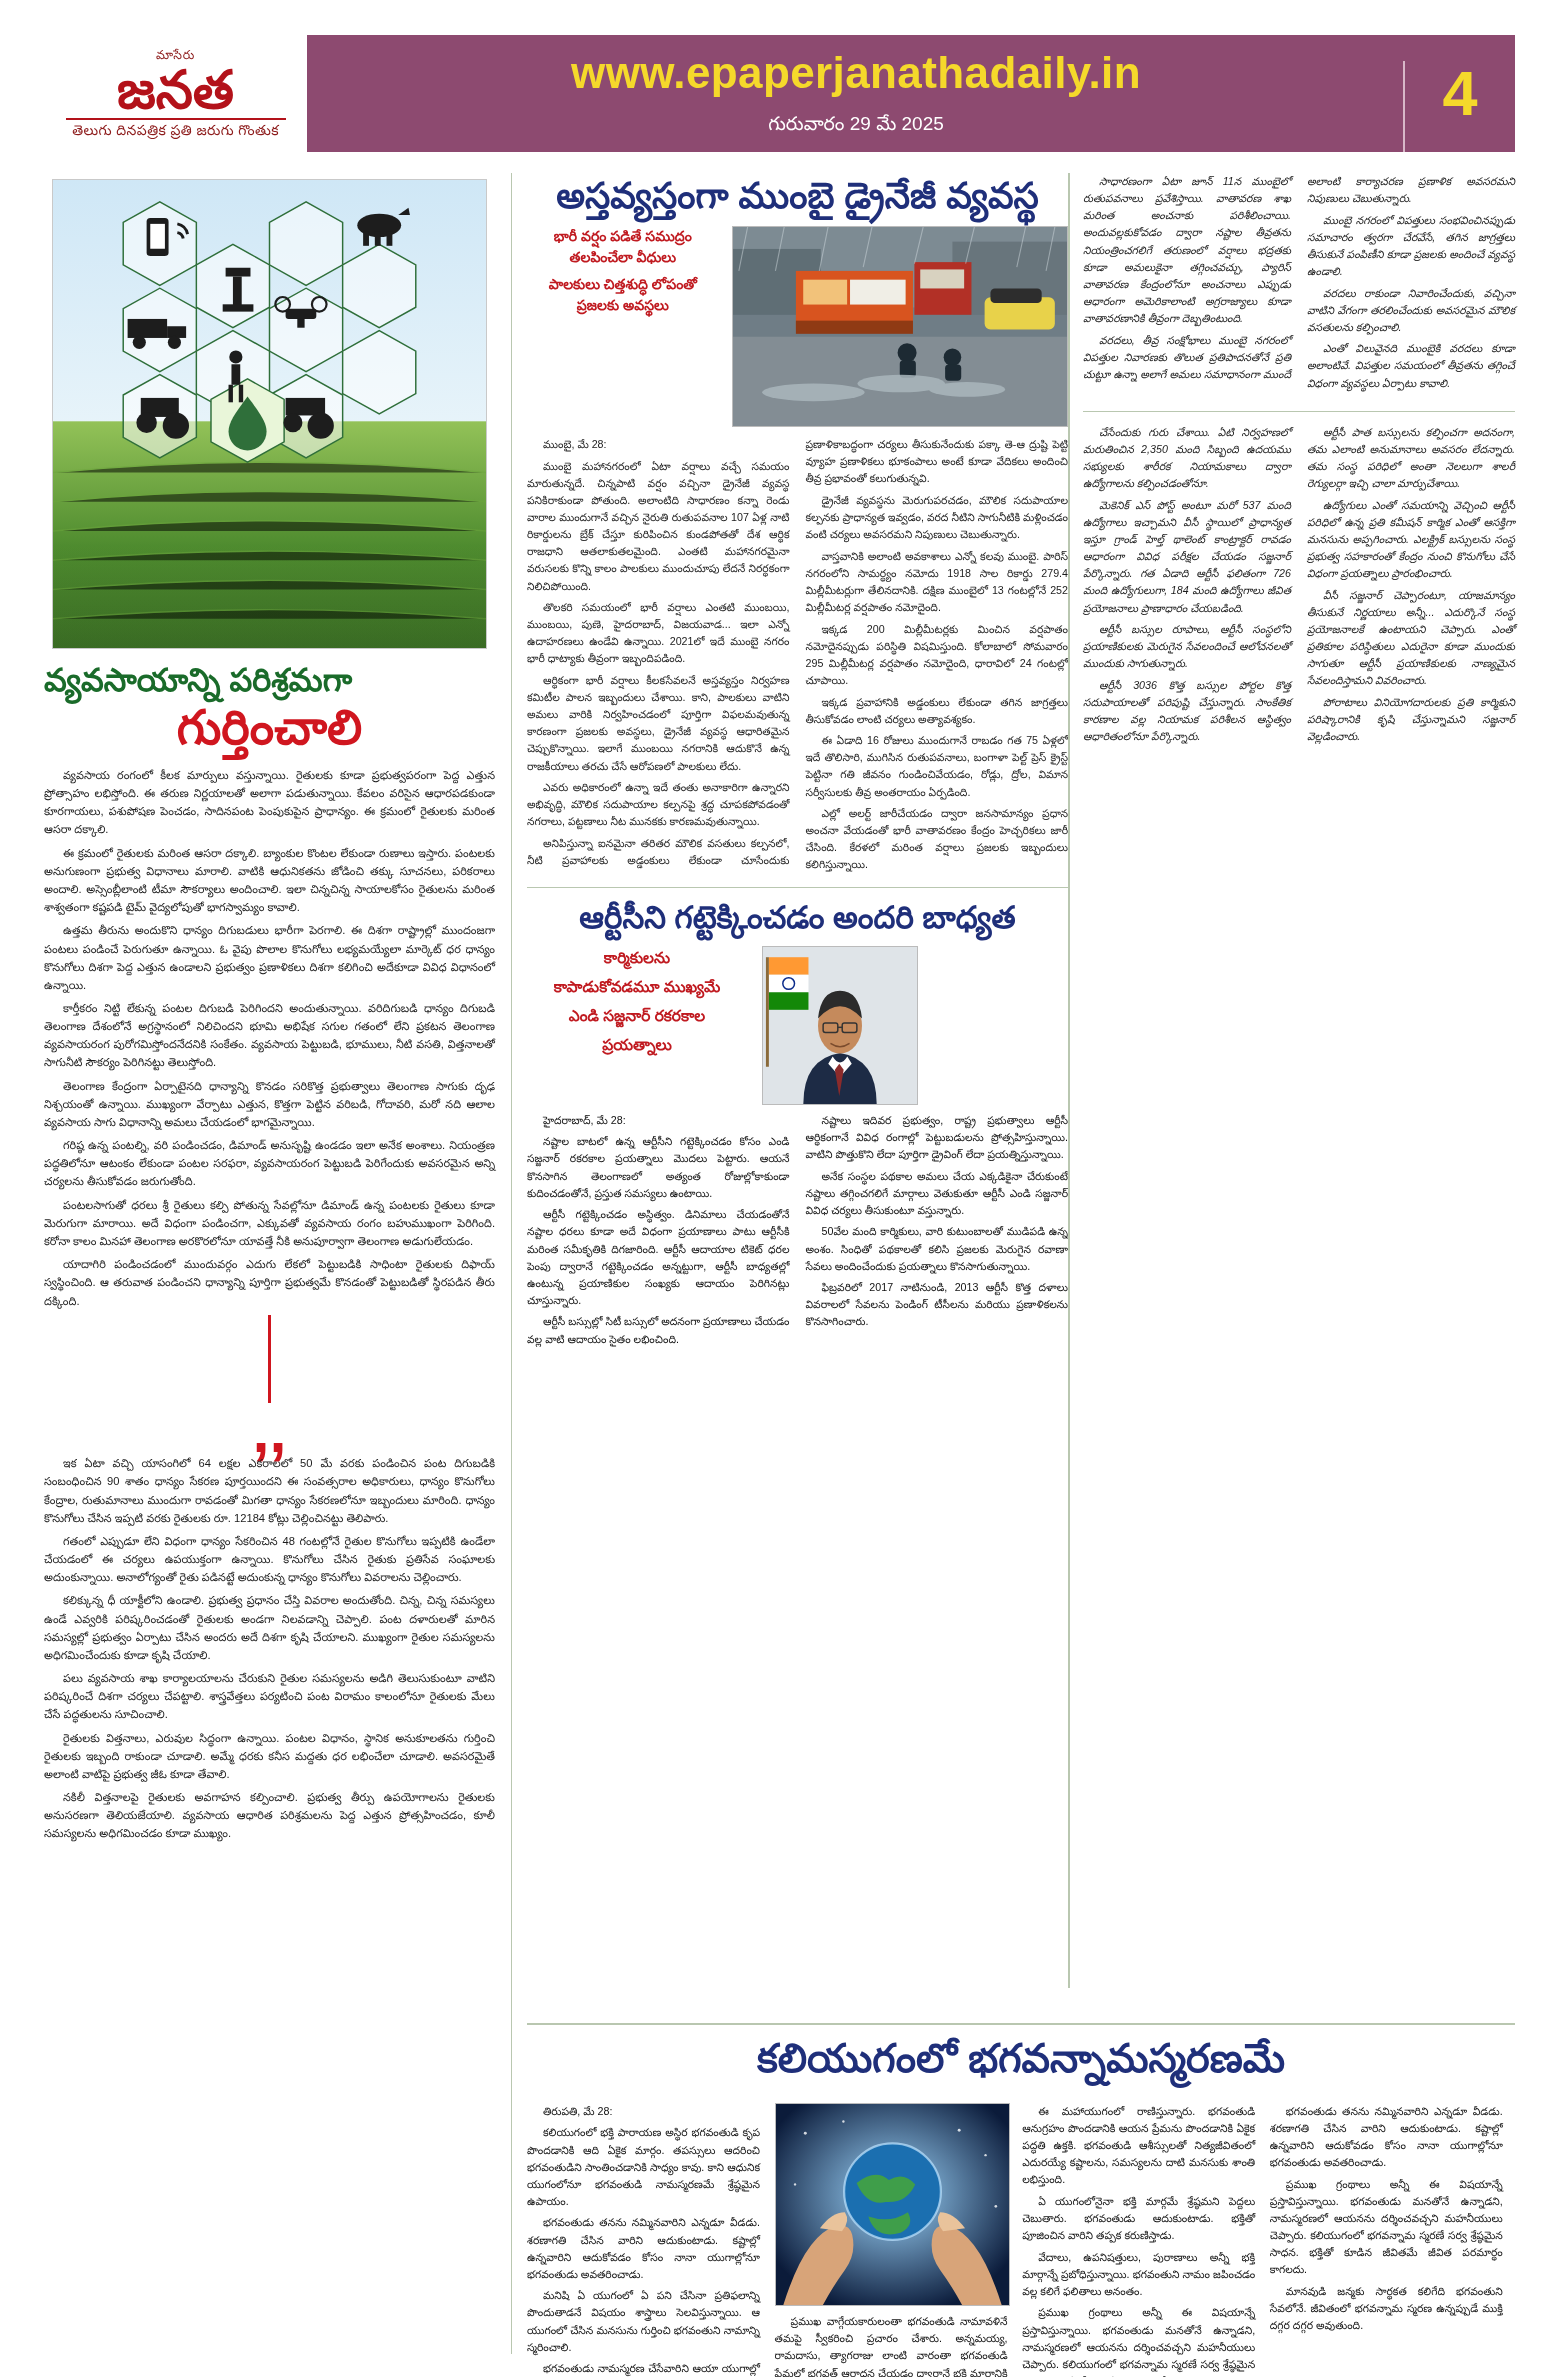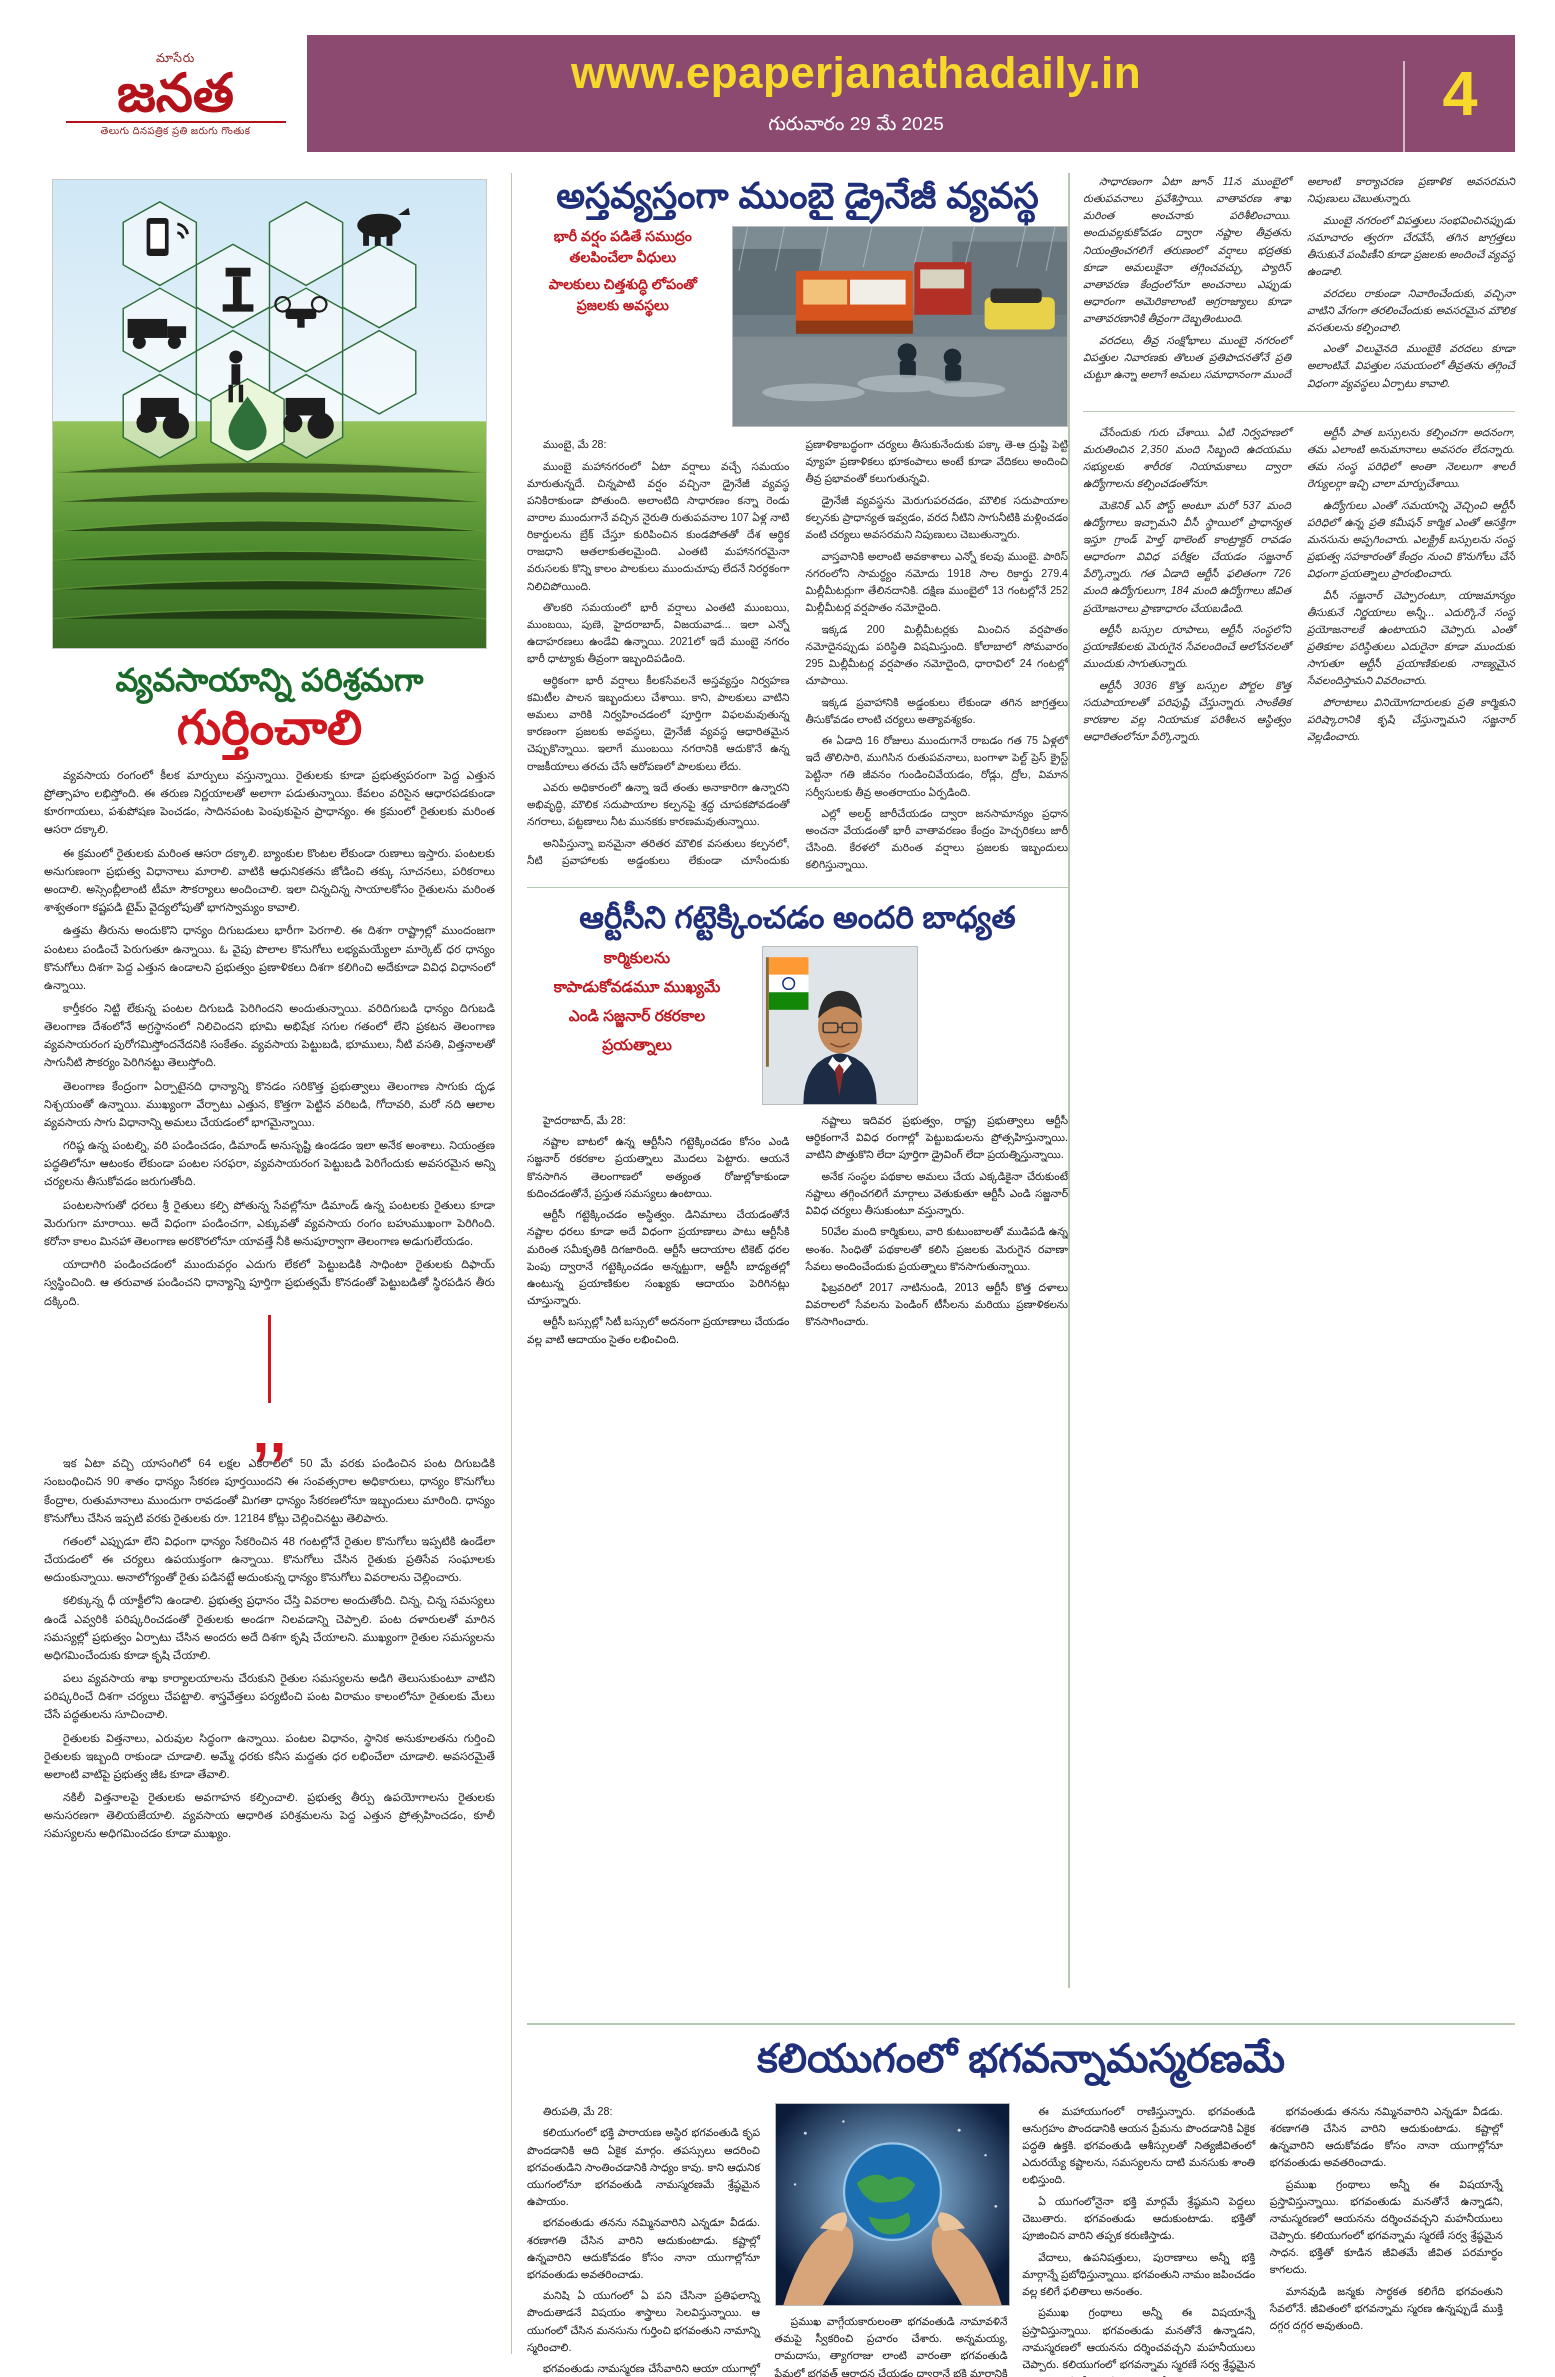--- a/index.html
+++ b/index.html
@@ -50,21 +50,21 @@
     letter-spacing: 0.7px;
   }
   .logo-main {
     font-size: 53px;
     line-height: 0.95;
     font-weight: bold;
     color: #b3121a;
     font-family: "Liberation Sans", sans-serif;
   }
   .logo-sub {
-    font-size: 10px;
+    font-size: 14px;
     color: #8d1b1b;
     margin-top: 0;
     letter-spacing: 0.4px;
   }
   .logo-rule {
     width: 220px; height: 2.2px; background:#b3121a; margin: 2.2px 0;
   }
   .masthead-center {
     flex: 1;
     display: flex;
@@ -147,21 +147,20 @@
     position: absolute;
     left: 0; top: 0; width: 100%; height: 100%;
   }
   .illus-caption-band {
     position: absolute;
     left: 0; bottom: 0; width: 100%; height: 110px;
     background: linear-gradient(180deg, rgba(60,110,40,0) 0%, rgba(40,80,25,0.12) 100%);
   }
   .headline-left1 {
     margin-top: 13px;
-    text-align: center;
     color: #1a6b2a;
     font-size: 32px;
     font-weight: bold;
     line-height: 1.15;
   }
   .headline-left2 {
     text-align: center;
     color: #d0161f;
     font-size: 48px;
     font-weight: bold;

